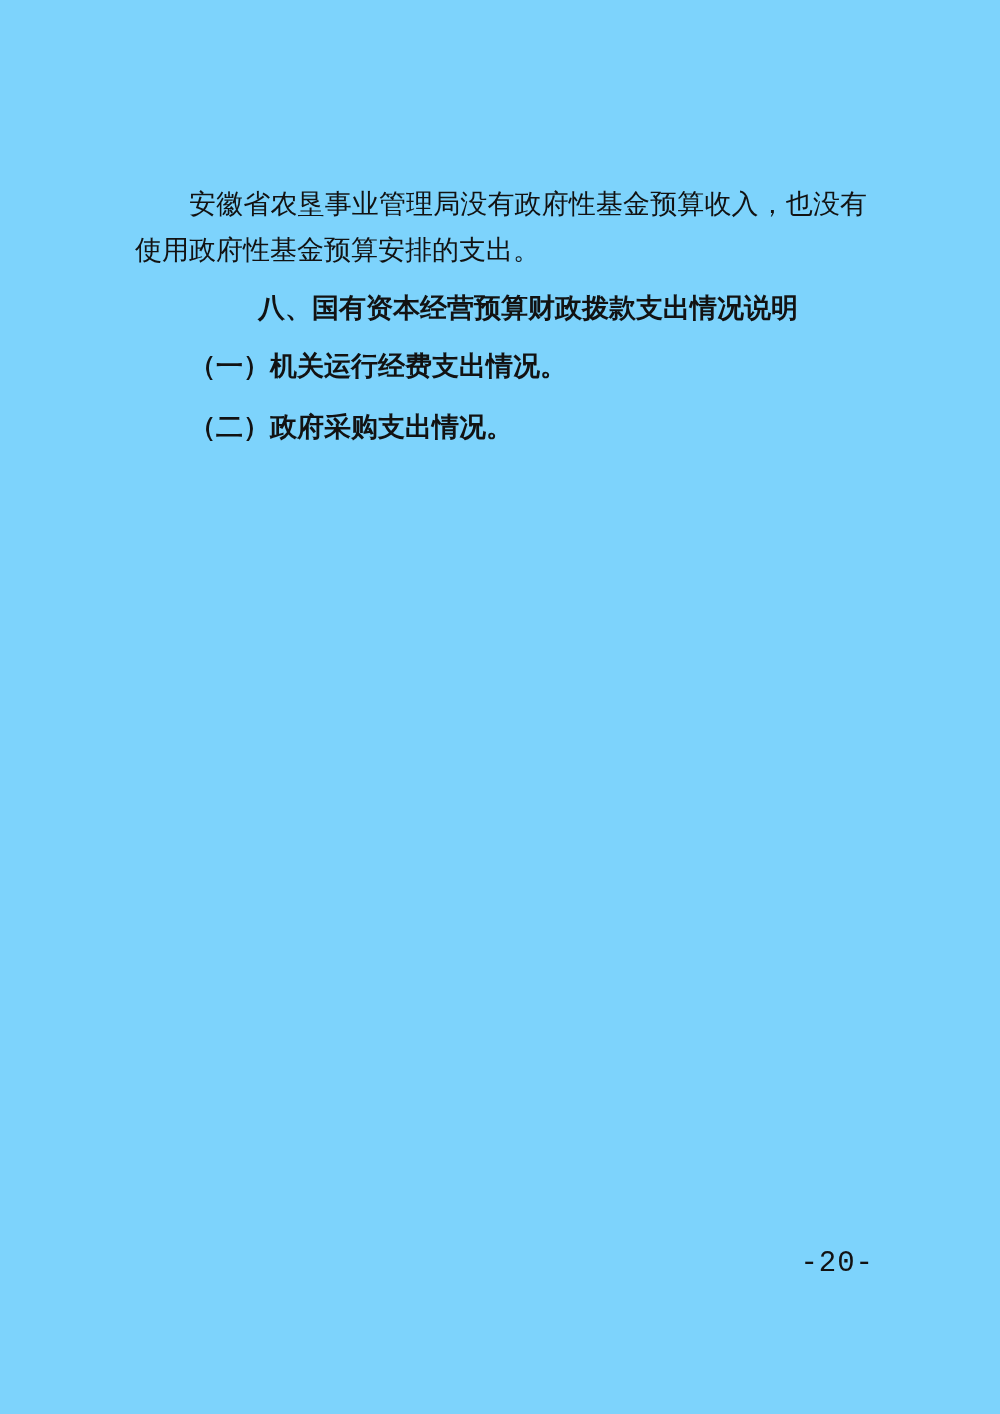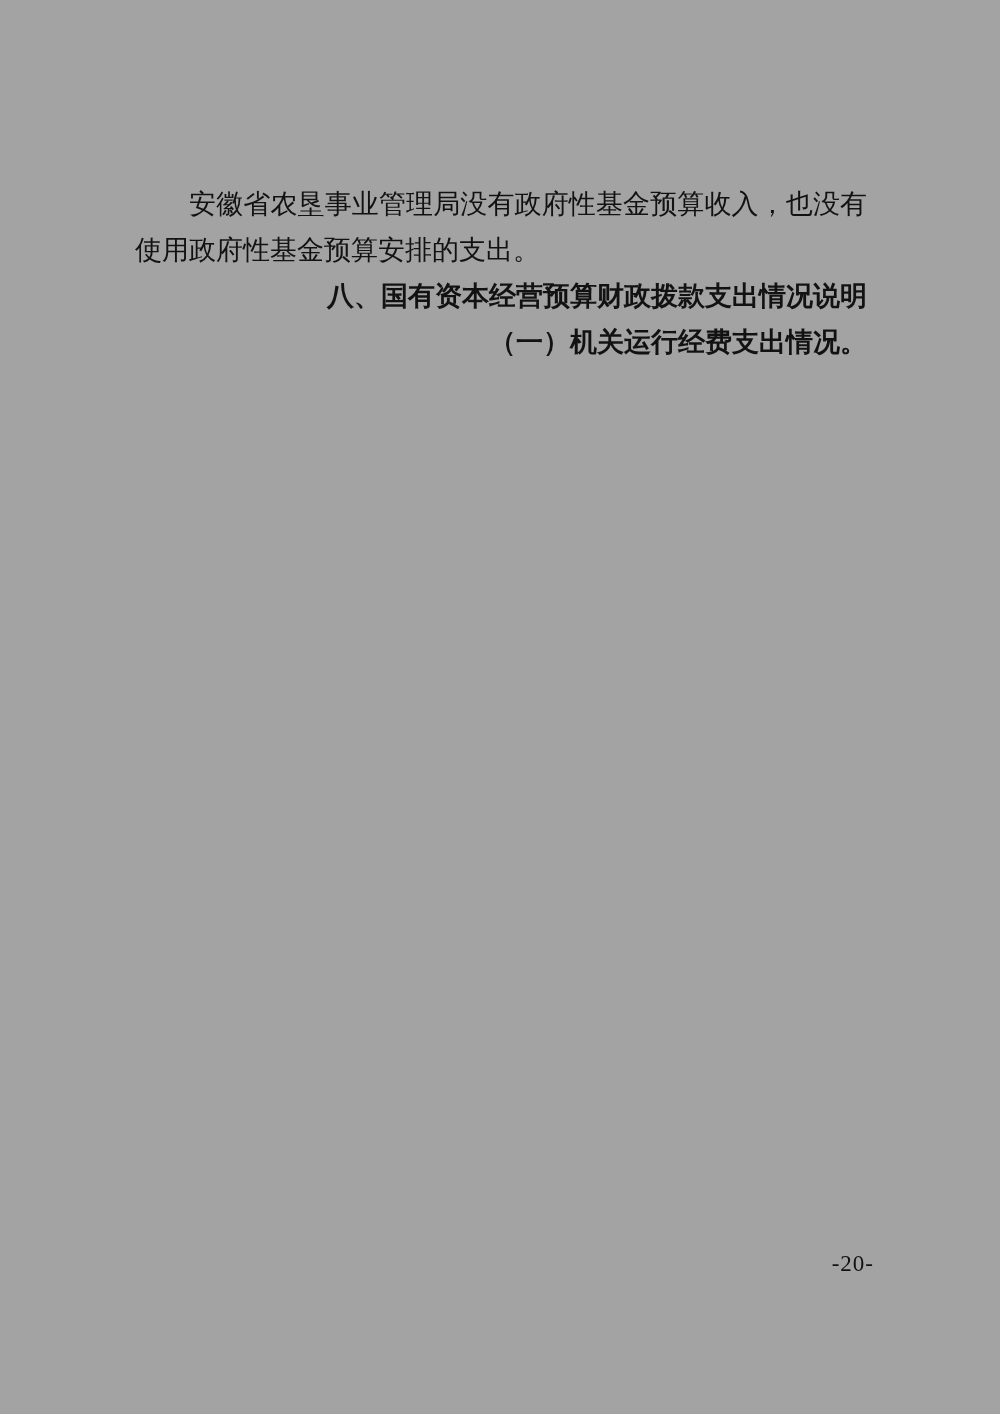--- a/index.html
+++ b/index.html
@@ -4,71 +4,72 @@
 <style>
   html, body {
     margin: 0;
     padding: 0;
     background: #ffffff;
   }
   .page {
     position: relative;
     width: 1000px;
     height: 1414px;
-    background: #a3a3a3;
+    background: #7dd3fc;
     overflow: hidden;
     color: #121212;
   }
   .content {
     position: absolute;
     left: 135px;
     top: 181px;
     width: 732px;
     font-family: "DejaVu Serif", "Liberation Serif", serif;
     font-size: 27px;
     line-height: 46px;
     text-align: justify;
     letter-spacing: 0;
   }
   .para {
     margin: 0;
     text-indent: 2em;
   }
   .h1 {
-    margin: 0;
+    margin: 12px;
     text-indent: 2em;
     font-family: "DejaVu Sans", "Liberation Sans", sans-serif;
     font-weight: 700;
     font-size: 27px;
-    text-align: right;
+    text-align: center;
   }
   .h2 {
     margin: 0;
     text-indent: 2em;
     font-weight: 700;
     font-size: 27px;
-    text-align: right;
+    text-align: left;
   }
   .mt {
     margin-top: 15px;
   }
   .page-number {
     position: absolute;
     top: 1249px;
     right: 126px;
-    font-family: Liberation Serif, serif;
-    font-size: 23px;
+    font-family: Liberation Mono, monospace;
+    font-size: 29px;
     line-height: 30px;
     color: #121212;
     letter-spacing: 1px;
   }
 </style>
 </head>
 <body>
 
 <div class="page">
   <div class="content">
     <p class="para">安徽省农垦事业管理局没有政府性基金预算收入，也没有使用政府性基金预算安排的支出。</p>
     <p class="h1">八、国有资本经营预算财政拨款支出情况说明</p>
     <p class="h2">（一）机关运行经费支出情况。</p>
+    <p class="h2 mt">（二）政府采购支出情况。</p>
   </div>
   <div class="page-number">-20-</div>
 </div>
 
 </body></html>

